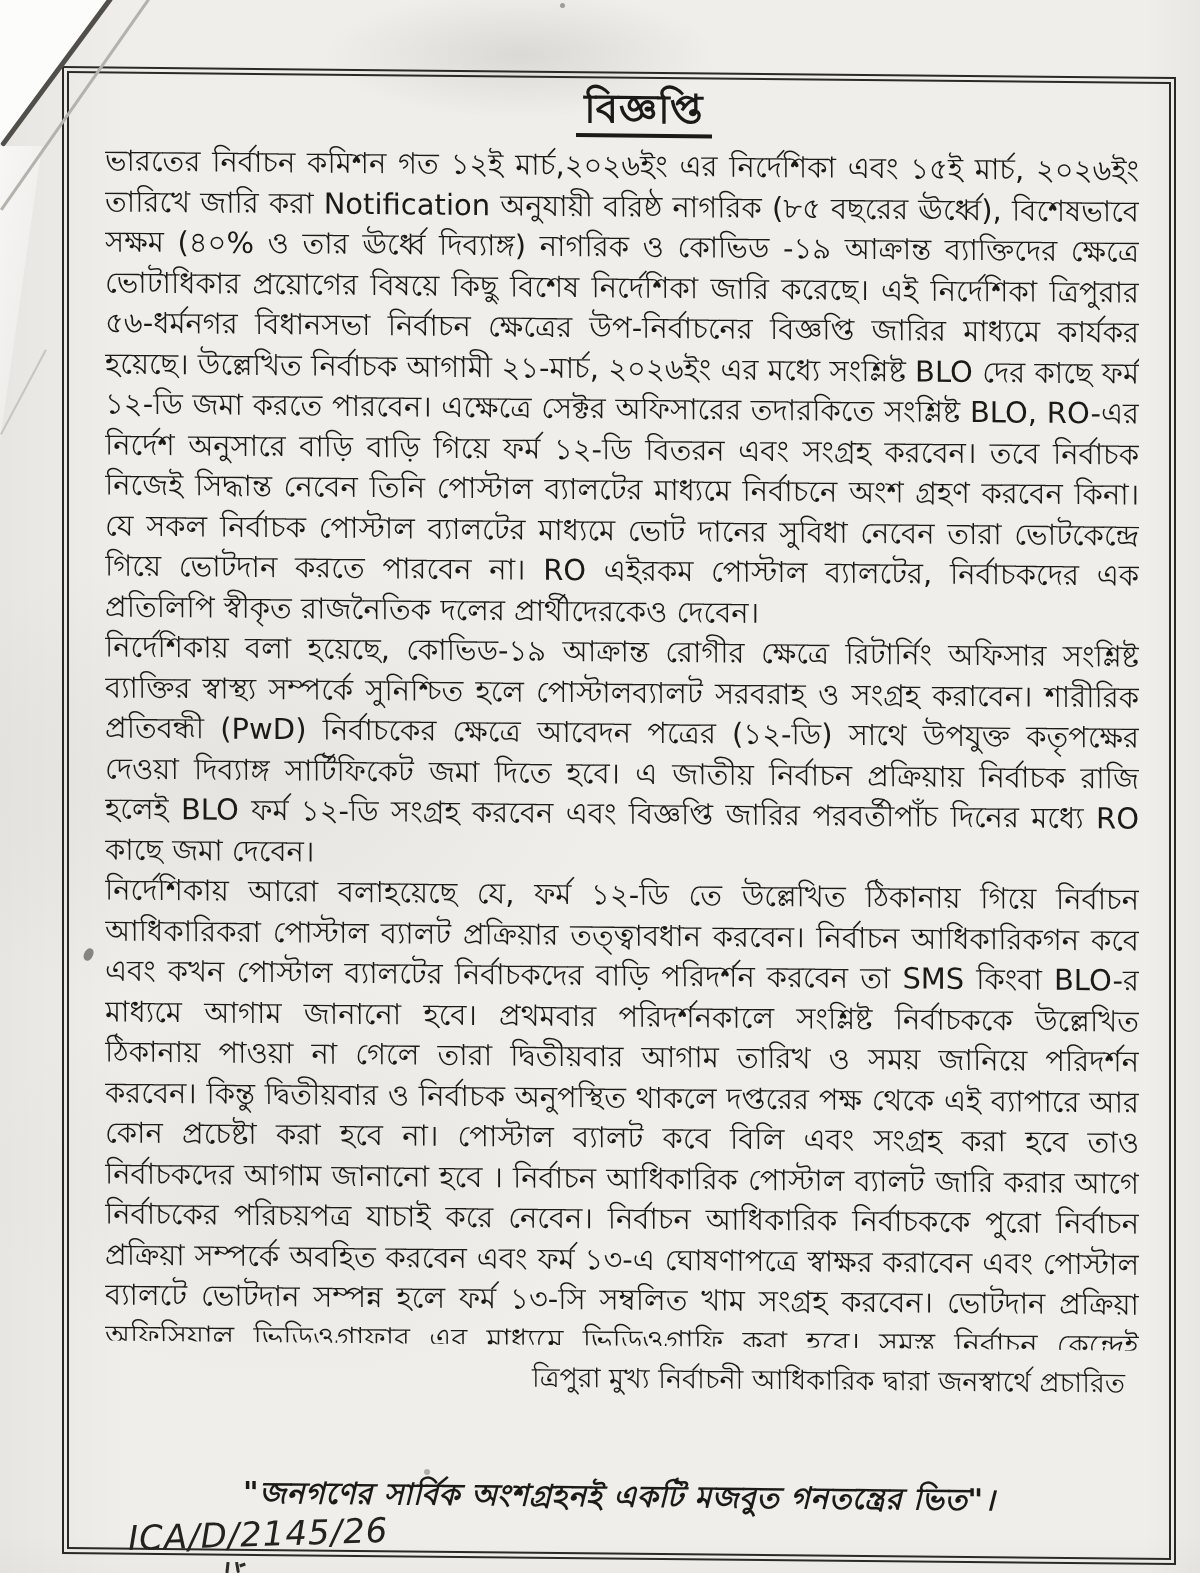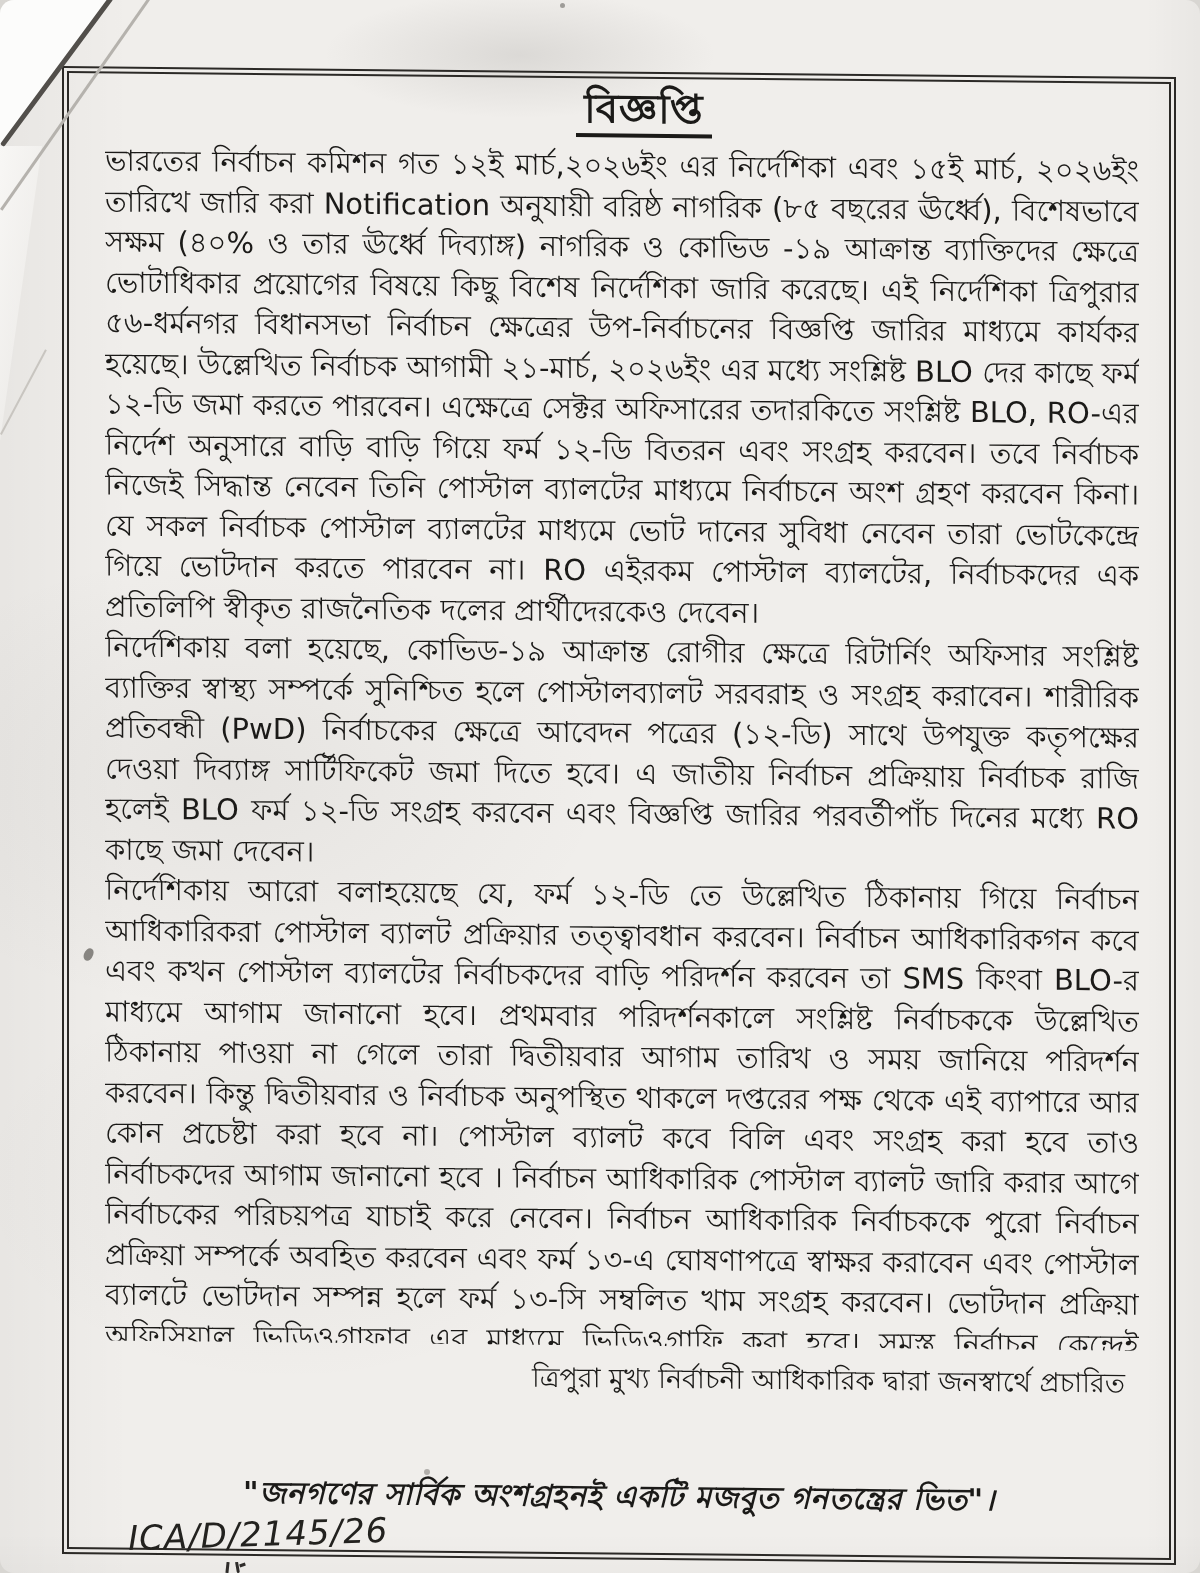--- a/index.html
+++ b/index.html
@@ -6,21 +6,20 @@
   html, body { background:#d8d6d2; }
 
   .page {
     position:relative;
     width:1200px; height:1573px;
     margin:0 auto;
     background: var(--paper, #f0eeeb);
     overflow:hidden;
     font-family:"DejaVu Sans", sans-serif;
     color: var(--ink, #1b1a18);
-    border-radius: 14px;
   }
 
   
   .shade {
     position:absolute; inset:0; z-index:1; pointer-events:none;
     background:
       radial-gradient(ellipse 280px 90px at 520px 55px, rgba(110,108,104,.16), transparent 70%),
       radial-gradient(ellipse 520px 320px at 230px 780px, rgba(95,93,90,.07), transparent 72%),
       radial-gradient(ellipse 430px 280px at 290px 1180px, rgba(95,93,90,.06), transparent 72%),
       linear-gradient(90deg, rgba(0,0,0,.035), transparent 130px),

